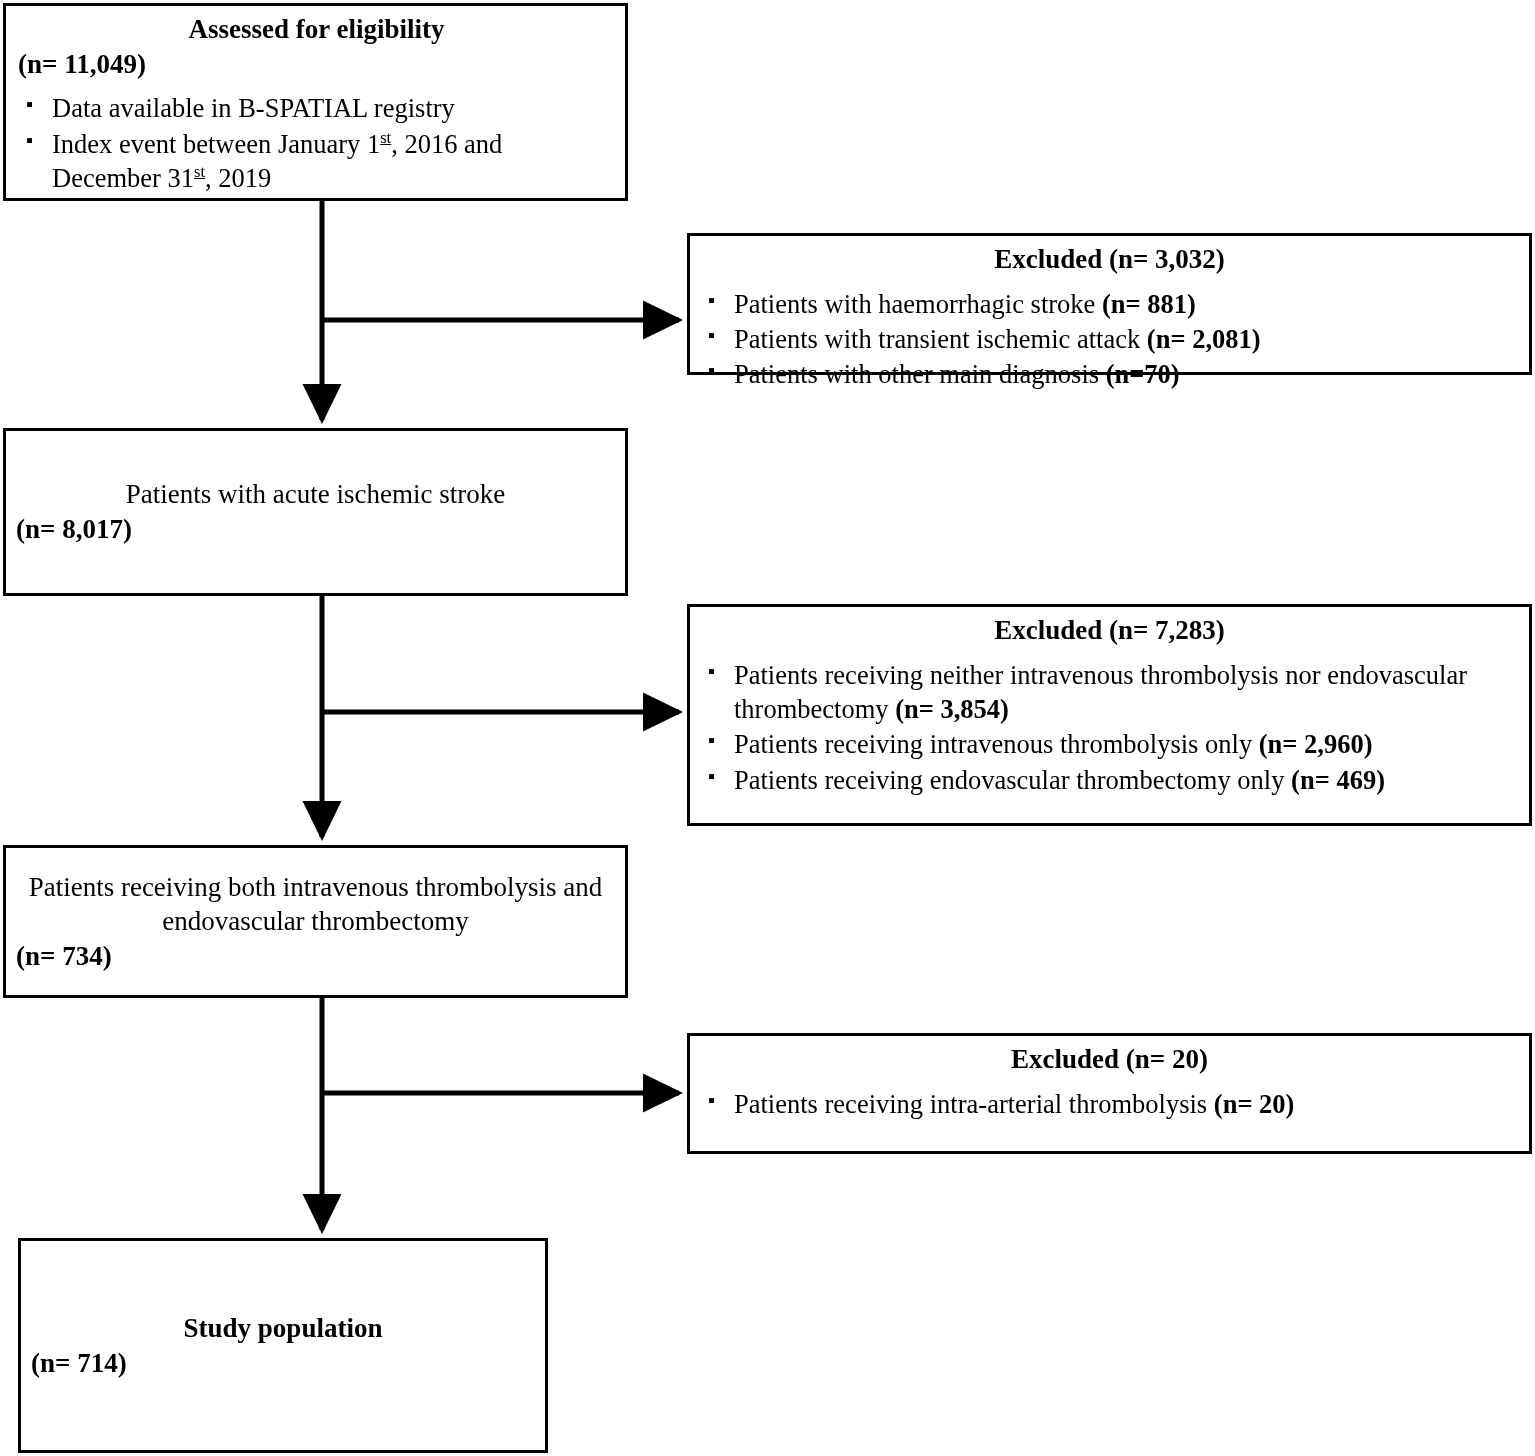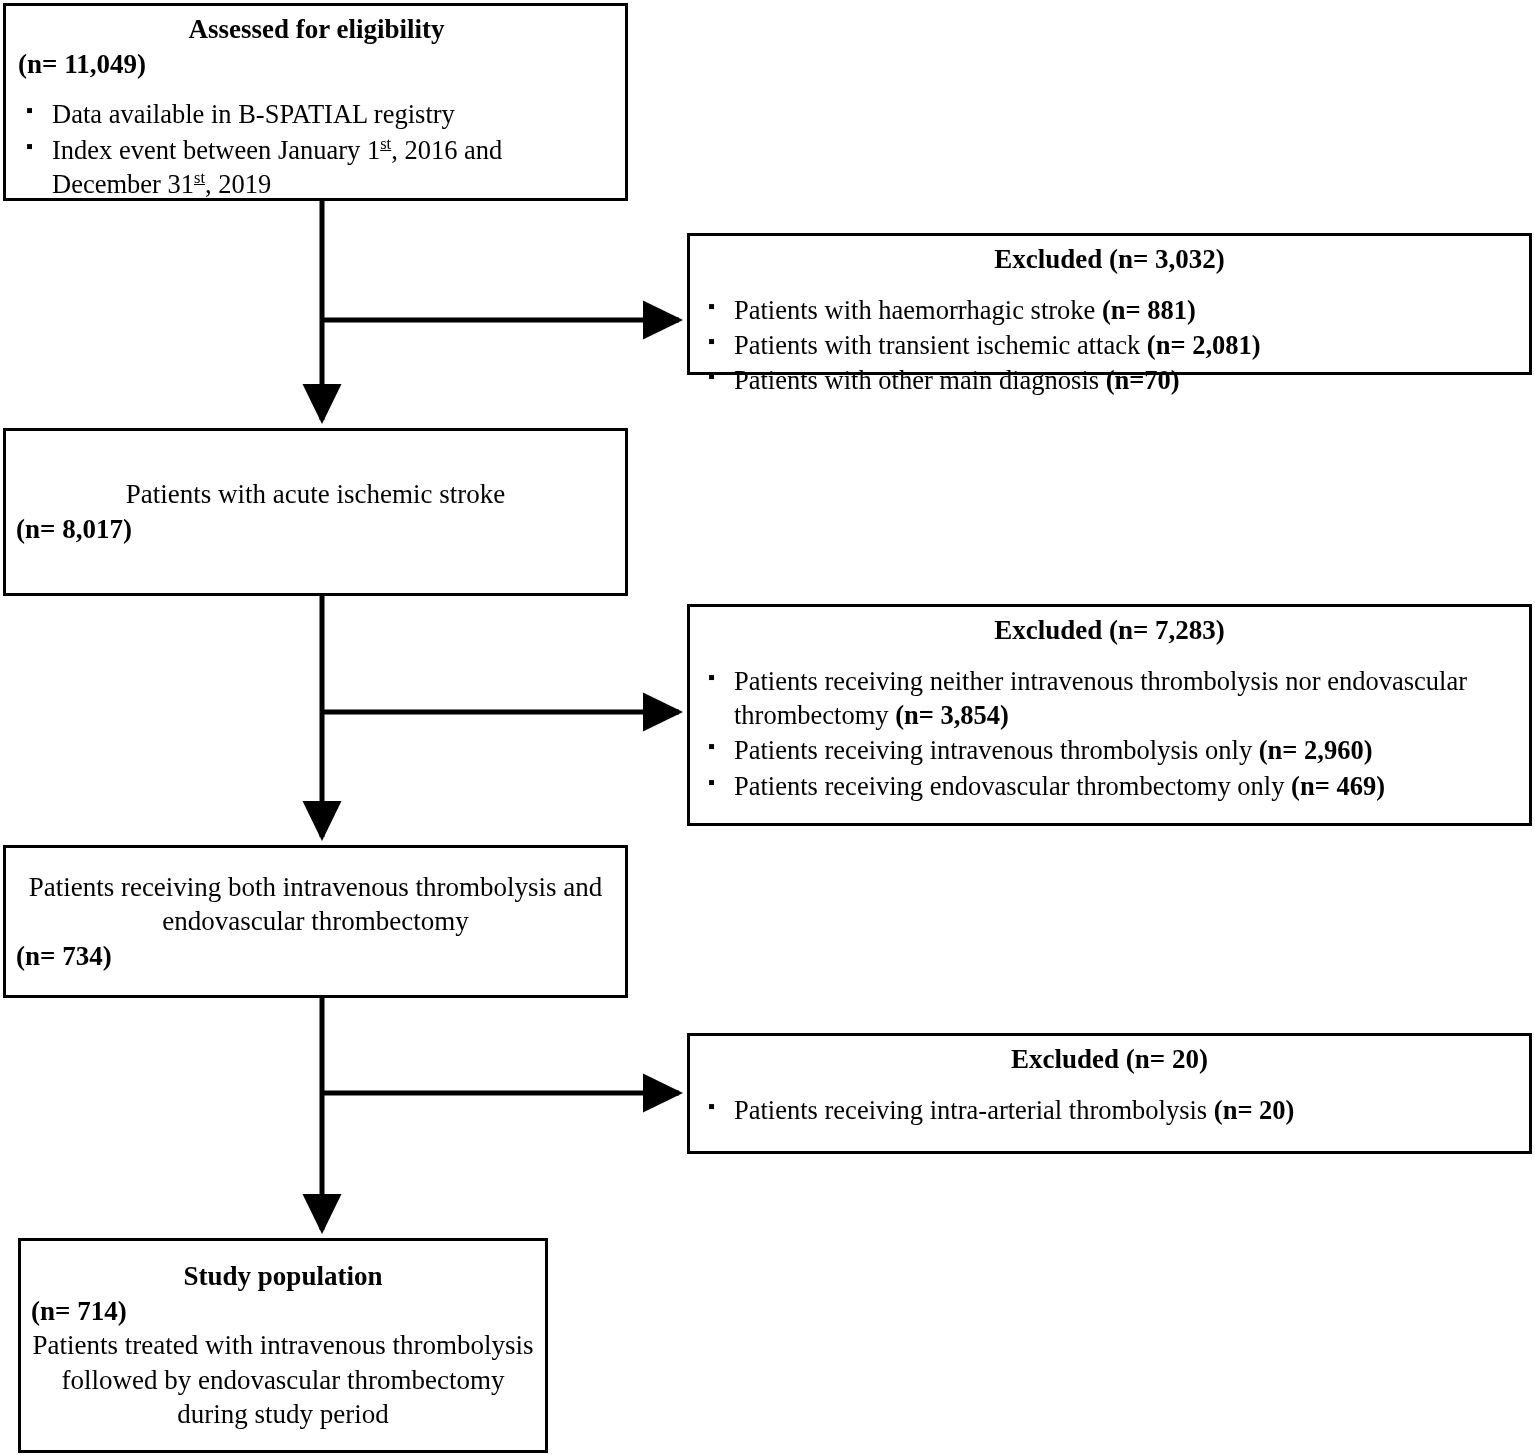--- a/index.html
+++ b/index.html
@@ -39,21 +39,21 @@
     line-height: 1.28;
     font-weight: normal;
   }
   .ttl-n {
     font-weight: bold;
     font-size: 27px;
     line-height: 1.28;
   }
   ul.bul {
     list-style: none;
-    margin: 16px 0 0 0;
+    margin: 10px 0 0 0;
     padding: 0;
   }
   ul.bul li {
     position: relative;
     padding-left: 34px;
     font-size: 26.5px;
     line-height: 1.30;
     margin-bottom: 1px;
     text-align: left;
   }
@@ -157,17 +157,16 @@
     <div class="ttl">Excluded (n= 20)</div>
     <ul class="bul">
       <li><span>Patients receiving intra-arterial thrombolysis </span><span class="b">(n= 20)</span></li>
     </ul>
   </div>
 
   <div class="box" id="box-study">
     <div class="center-pad">
       <div class="ttl">Study population</div>
       <div class="ttl-n">(n= 714)</div>
-      <div class="ttl-plain">Patients treated with intravenous thrombolysis followed by endovascular thrombectomy during study period</div>
     </div>
   </div>
 
 </div>
 
 </body></html>

